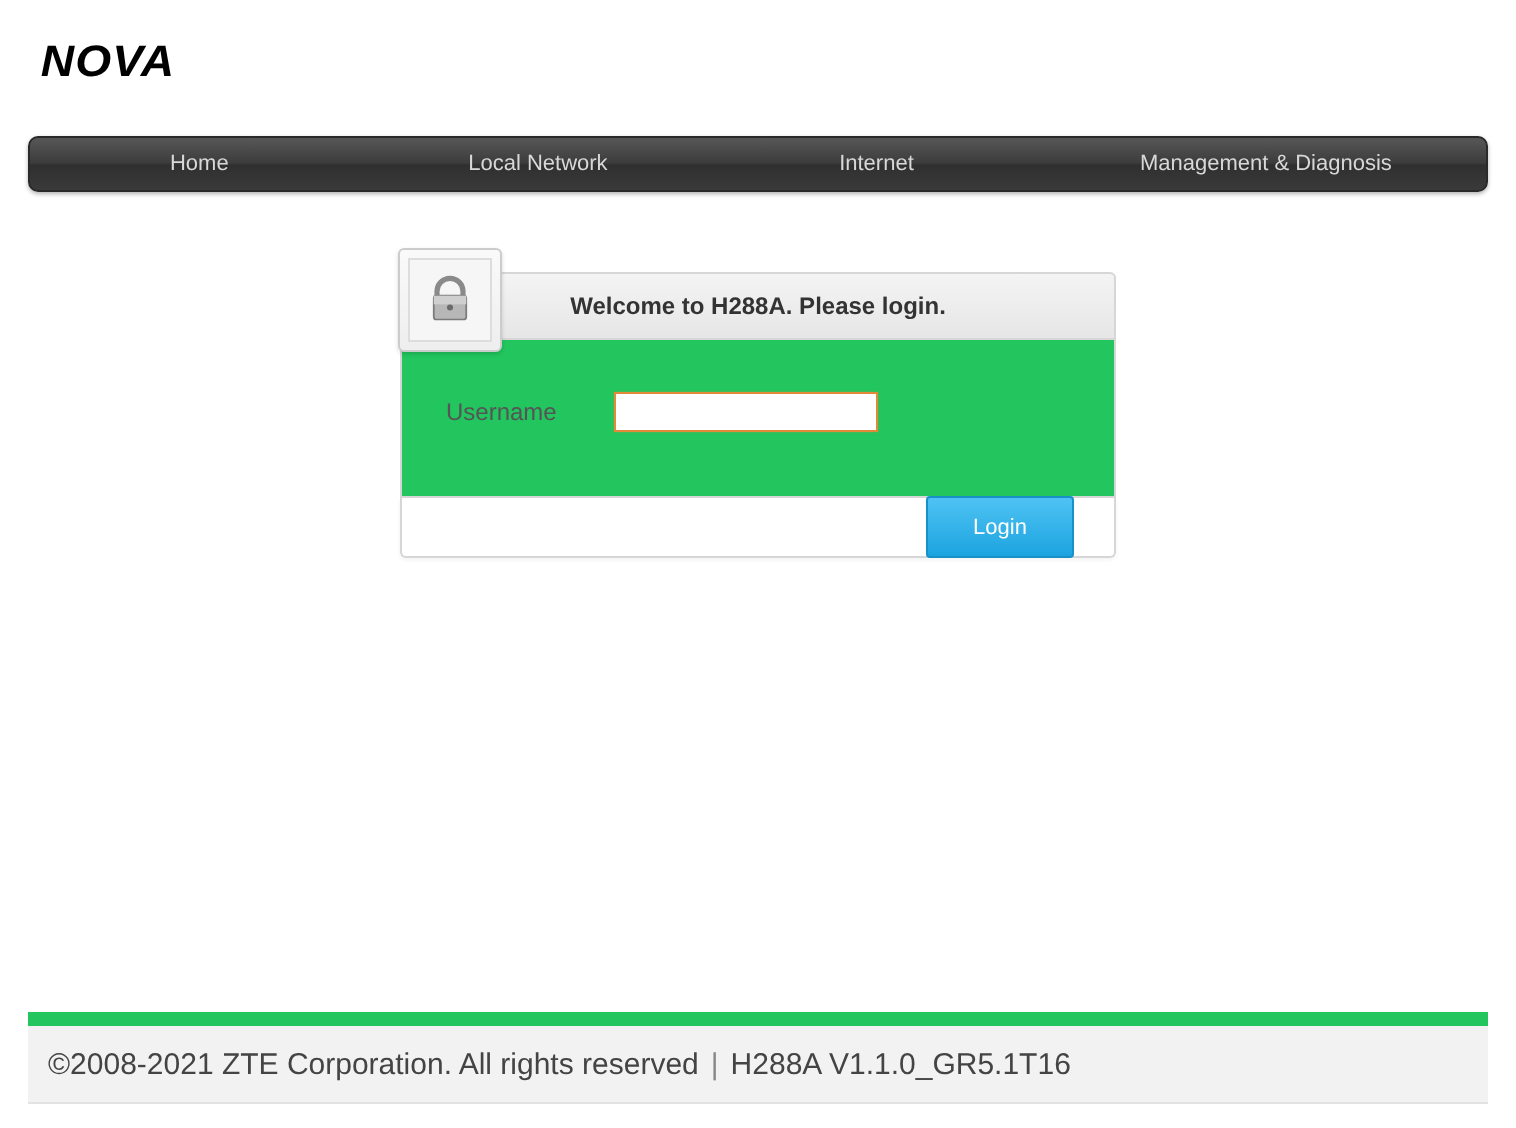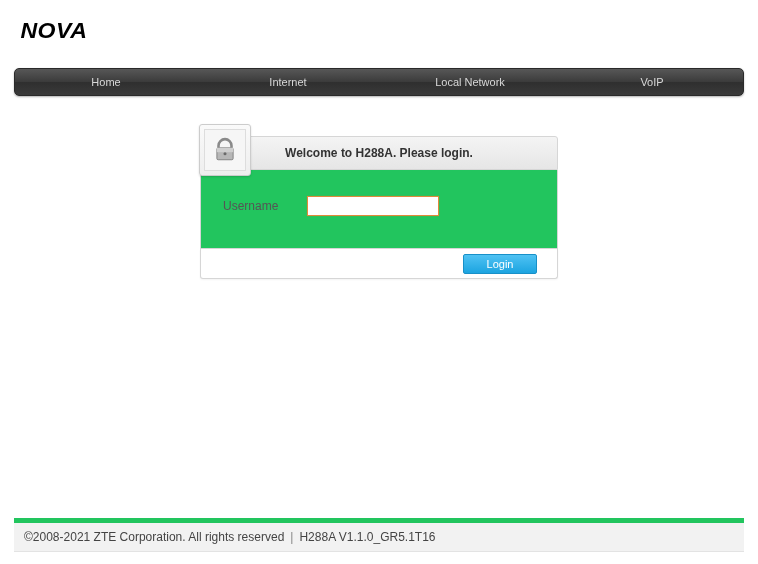--- a/index.html
+++ b/index.html
@@ -123,57 +123,57 @@
     height: 30px;
     display: flex;
     align-items: center;
     justify-content: flex-end;
     padding-right: 20px;
     border-radius: 0 0 3px 3px;
     box-shadow: 0 1px 2px rgba(0,0,0,.05);
   }
   .login-btn {
     width: 74px;
-    height: 20px;
+    height: 31px;
     background: linear-gradient(to bottom, #4fc2f3, #1ca4e0);
     border: 1px solid #1890c8;
     color: #fff;
     font-size: 11px;
     border-radius: 2px;
     cursor: pointer;
   }
   .page-footer {
     position: absolute;
     bottom: 12px;
     left: 14px;
     right: 14px;
-    height: 34px;
+    height: 46px;
     background: #f2f2f2;
-    border-top: 5px solid #22c55e;
+    border-top: 7px solid #22c55e;
     border-bottom: 1px solid #e3e3e3;
     display: flex;
     align-items: center;
     padding-left: 10px;
-    font-size: 12px;
+    font-size: 15px;
     color: #444;
   }
   .footer-sep { margin: 0 6px; color: #888; }
 </style>
 </head>
 <body>
 
 <div class="logo">
   <span class="logo-text">NOVA</span>
 </div>
 
 <div class="navbar">
   <div class="nav-item">Home</div>
+  <div class="nav-item">Local Network</div>
   <div class="nav-item">Internet</div>
-  <div class="nav-item">Local Network</div>
-  <div class="nav-item">VoIP</div>
+  <div class="nav-item wide">Management &amp; Diagnosis</div>
 </div>
 
 <div class="content">
   <div class="login-box">
     <div class="lock-badge">
       <div class="lock-badge-inner">
         <svg width="26" height="26" viewBox="0 0 24 24">
           <path d="M6 10 V8 a6 6 0 0 1 12 0 v2" fill="none" stroke="#8a8a8a" stroke-width="2.4"></path>
           <rect x="4.5" y="10" width="15" height="11" rx="1.2" fill="#b7b7b7" stroke="#7a7a7a" stroke-width="0.8"></rect>
           <rect x="4.5" y="10" width="15" height="4" fill="#cfcfcf"></rect>

